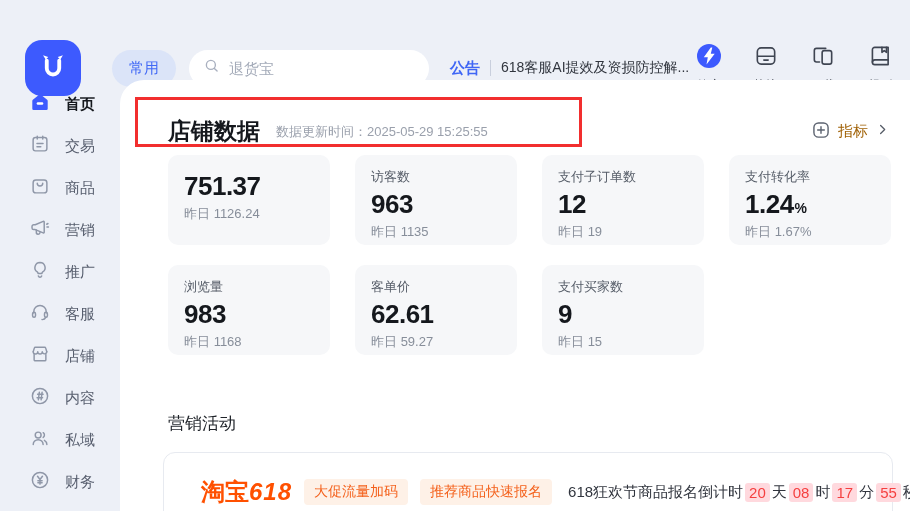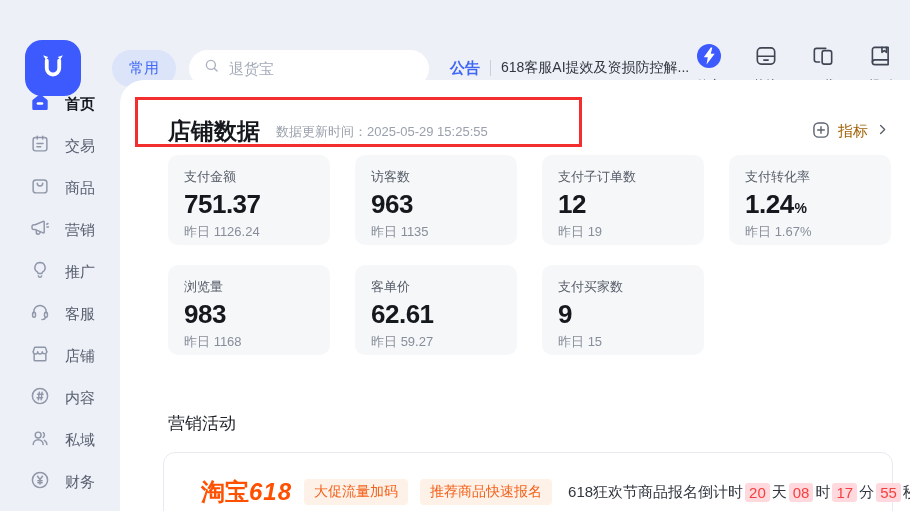--- a/index.html
+++ b/index.html
@@ -256,21 +256,20 @@
         <span>
           <svg viewBox="0 0 24 24" width="15" height="15">
             <path d="M9 5.5 15.5 12 9 18.5" fill="none" stroke="#555b66" stroke-width="2" stroke-linecap="round" stroke-linejoin="round"></path>
           </svg>
         </span>
       </div>
     </div>
 
     <div class="cards">
       <div class="card">
-        <div class="clab">支付金额</div>
         <div class="cval-row">
             <span class="cval">751.37</span>
             <span class="cunit"></span>
           </div>
         <div class="cyest"><span>昨日</span>&nbsp;<span>1126.24</span></div>
       </div>
       <div class="card">
         <div class="clab">访客数</div>
         <div class="cval-row">
             <span class="cval">963</span>

